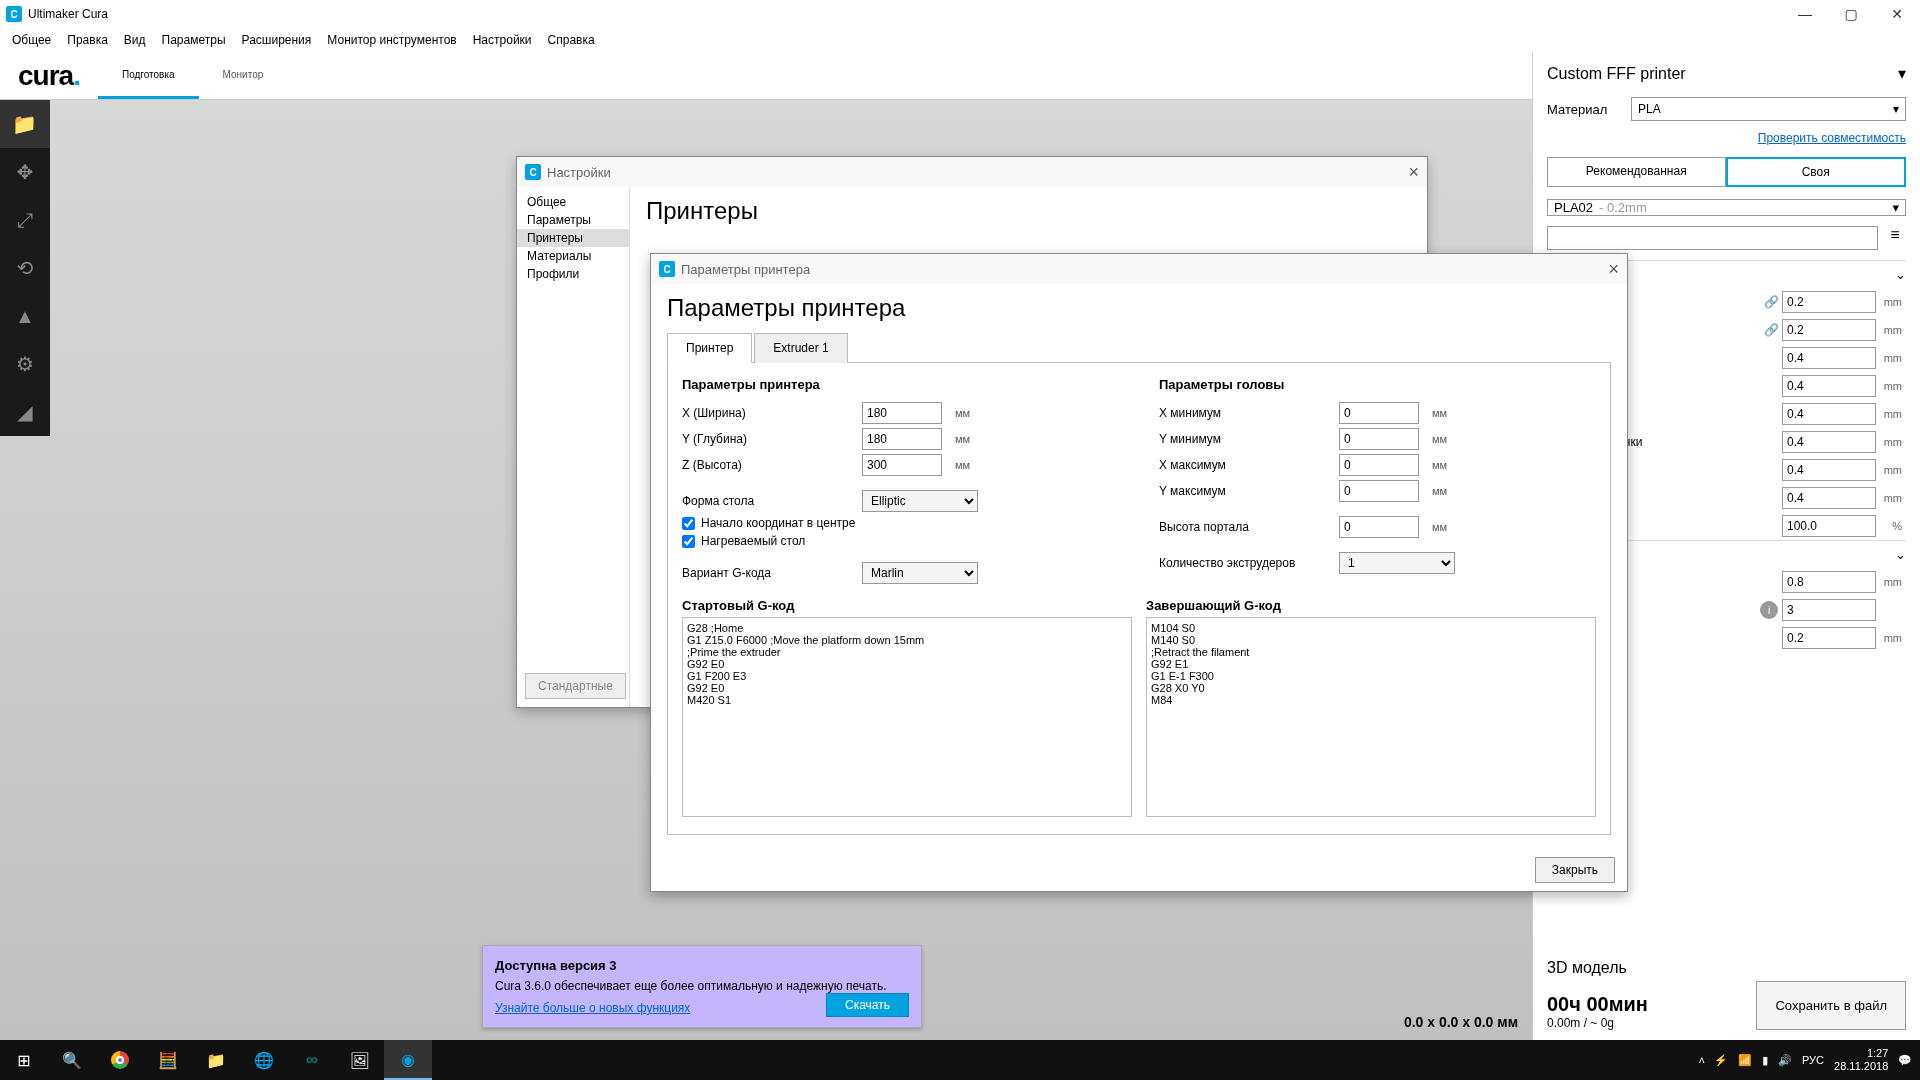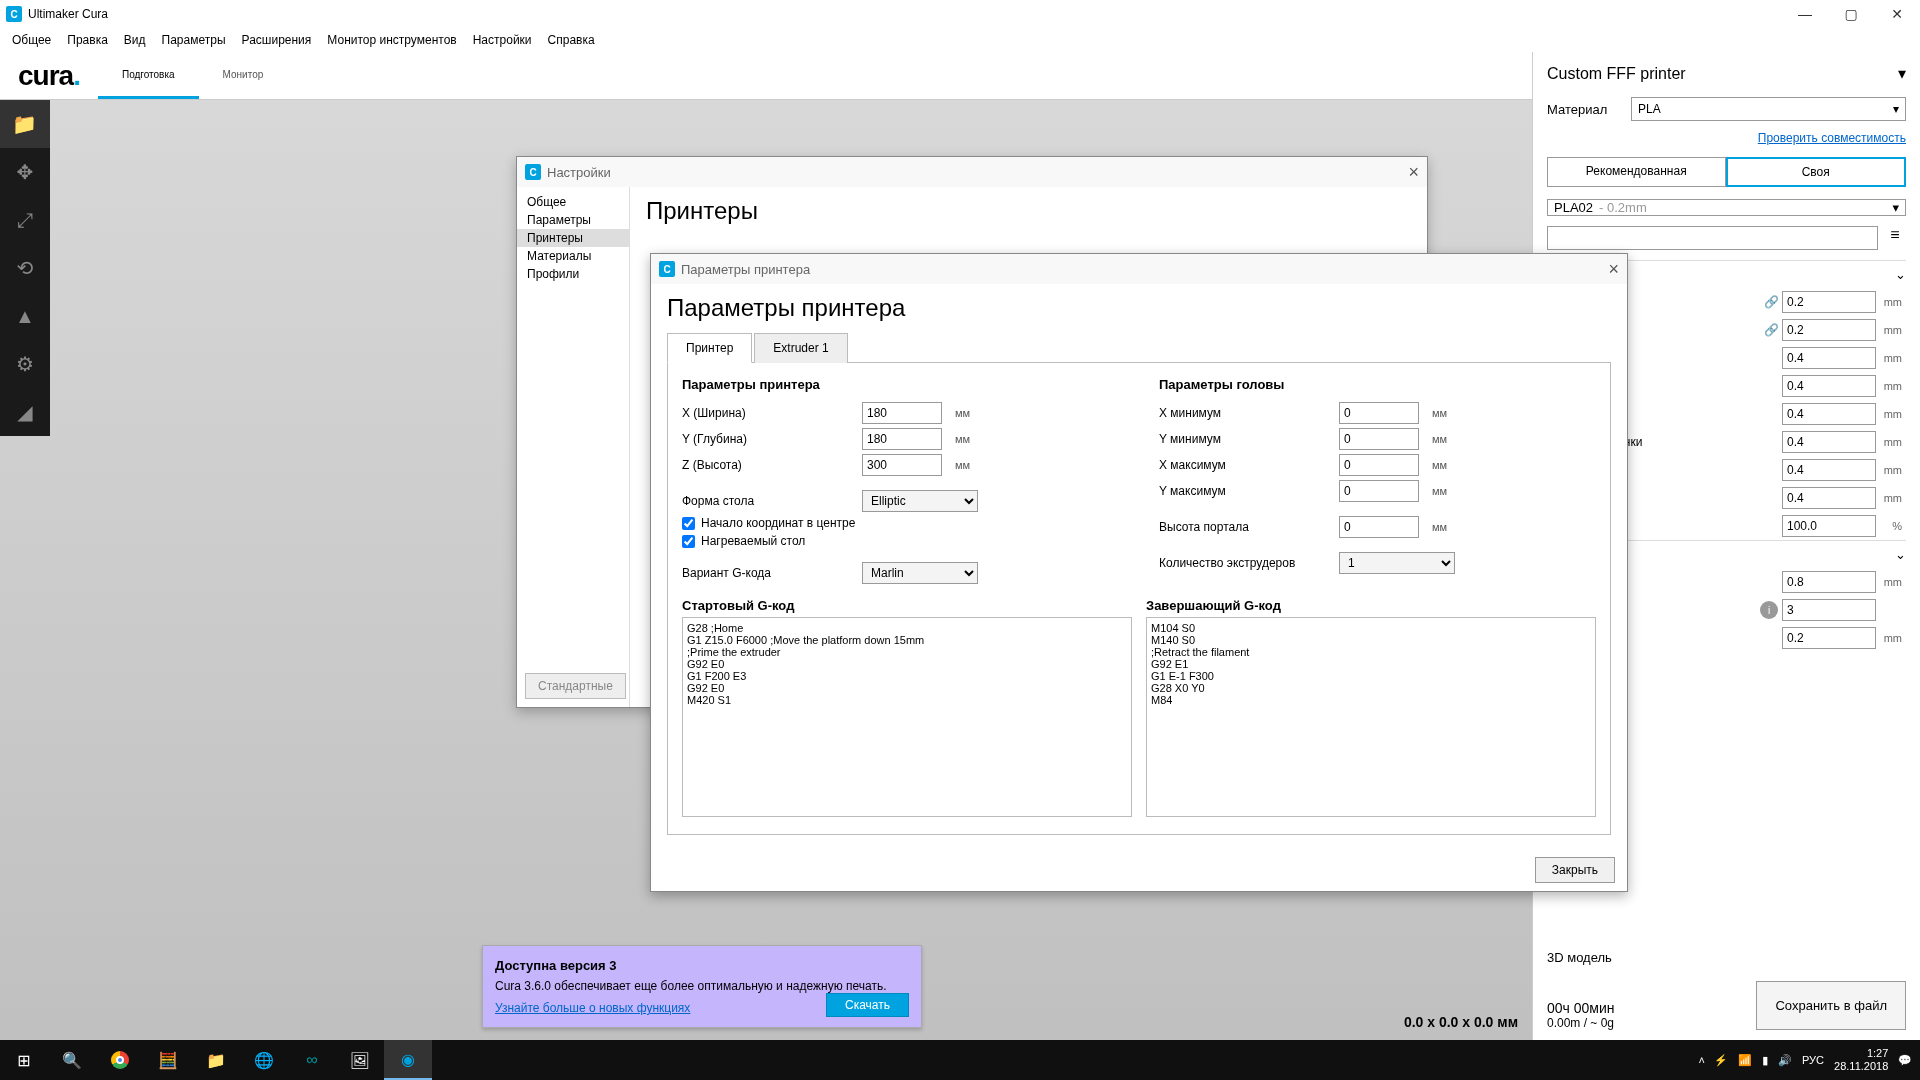--- a/index.html
+++ b/index.html
@@ -46,23 +46,23 @@
 .burger { width: 22px; text-align: center; font-size: 16px; }
 .section-head { display: flex; align-items: center; padding: 6px 0; border-top: 1px solid #ddd; }
 .section-head .chev { margin-left: auto; }
 .setting-row { display: flex; align-items: center; padding: 3px 0; font-size: 12px; }
 .setting-row .lbl { flex: 1; padding-left: 10px; white-space: nowrap; overflow: hidden; }
 .setting-row .link-ico { width: 18px; font-size: 12px; color: #888; }
 .setting-row input { width: 94px; border: 1px solid #999; padding: 3px 4px; font-size: 12px; text-align: left; }
 .setting-row .unit { width: 30px; text-align: right; color: #666; font-size: 11px; padding-right: 4px; }
 .info-ico { width: 18px; height: 18px; border-radius: 50%; background: #999; color: #fff; display: flex; align-items: center; justify-content: center; font-size: 10px; margin-right: 4px;}
 .rp-bottom { position: absolute; bottom: 10px; left: 14px; right: 14px; }
-.gen-row { font-size: 13px; font-weight: 500; margin-bottom: 16px; }
+.gen-row { font-size: 16px; font-weight: 500; margin-bottom: 4px; }
 .time-row { display: flex; align-items: flex-end; justify-content: space-between; }
-.time-main { font-size: 14px; font-weight: normal; margin-top: 8px; }
+.time-main { font-size: 20px; font-weight: bold; margin-top: 8px; }
 .save-btn { border: 1px solid #999; padding: 16px 18px; background: #f4f4f4; font-size: 13px; }
 
 
 .left-toolbar { position: absolute; left: 0; top: 100px; width: 50px; background: #1a1a1a; }
 .left-toolbar .tbtn { width: 50px; height: 48px; display: flex; align-items: center; justify-content: center; color: #888; font-size: 20px; }
 .left-toolbar .tbtn.first { background: #333; color: #fff; }
 
 
 .viewport { position: absolute; top: 100px; left: 0; right: 388px; bottom: 40px; background: linear-gradient(#d8d8d8, #c0c0c0); }
 .vp-text { position: absolute; bottom: 10px; right: 14px; font-weight: bold; font-size: 14px; }

